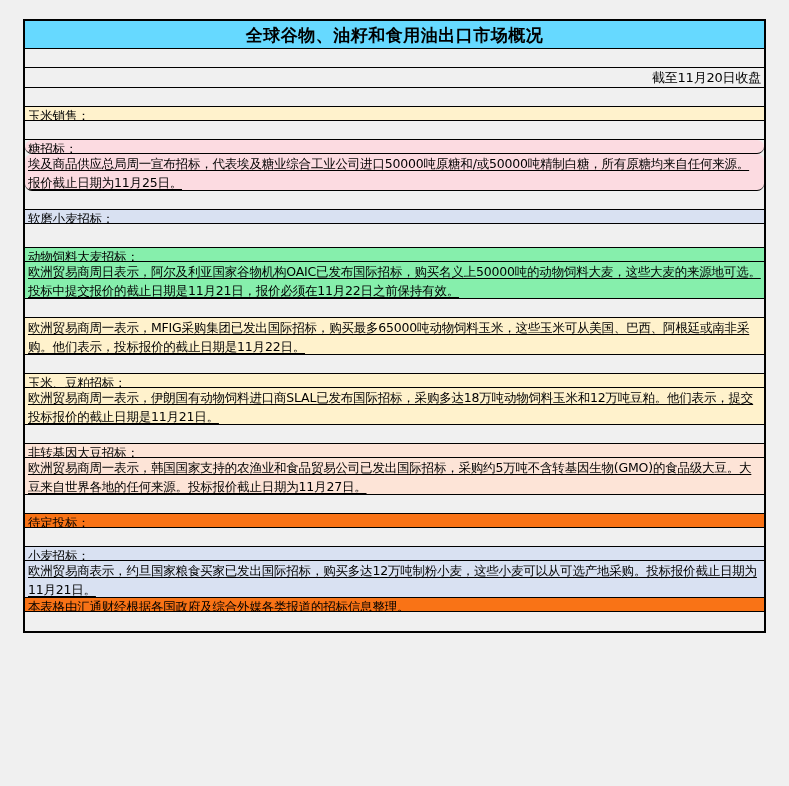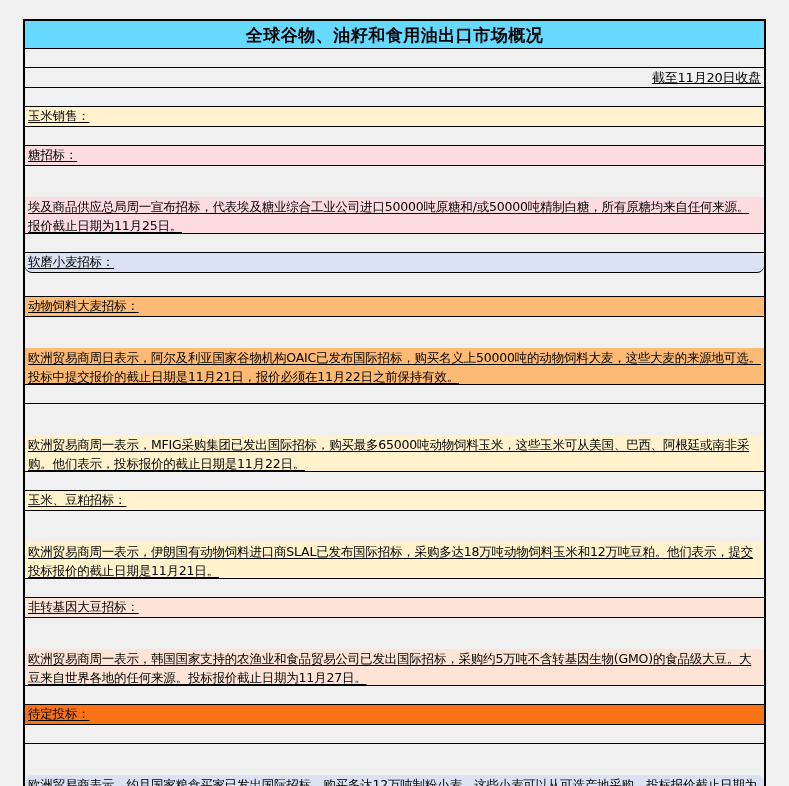--- a/index.html
+++ b/index.html
@@ -18,28 +18,28 @@
     padding:0 3px; white-space:normal; overflow:hidden;
     letter-spacing:-0.2px;
   }
   .row:last-child { border-bottom:none; }
   .title {
     height:28px; background:#66d9ff; text-align:center;
     font-family:"DejaVu Serif", "Liberation Serif", serif;
     font-size:17px; font-weight:bold; line-height:28px; letter-spacing:0.5px;
   }
   .empty { height:19px; background:#f0f0f0; }
-  .date { height:20px; text-align:right; font-size:13px; line-height:20px;text-decoration:underline; }
-  .label { height:20px; line-height:18px; text-decoration:underline; text-decoration-thickness:1px; text-underline-offset:2px; }
+  .date { height:20px; text-align:right; font-size:13px; line-height:20px; }
+  .label { height:14px; line-height:18px; text-decoration:underline; text-decoration-thickness:1px; text-underline-offset:2px; }
   .text { text-decoration:underline; text-decoration-thickness:1px; text-underline-offset:2px; }
-  .h1 { height:20px; } .h2 { height:37px;margin-top:31px; } .h3 { height:59px; }
+  .h1 { height:20px; } .h2 { height:37px; } .h3 { height:59px; }
   .c-yellow { background:#fff2cc; }
-  .c-pink   { background:#fcdbe1; }
-  .c-blue   { background:#d9e1f2;border-radius:7px; }
-  .c-green  { background:#fdba74; }
+  .c-pink   { background:#fcdbe1;border-radius:7px; }
+  .c-blue   { background:#d9e1f2; }
+  .c-green  { background:#86efac; }
   .c-peach  { background:#fde4d7; }
   .c-cyan   { background:#f97316; }
 </style>
 </head>
 <body>
 
 <div id="sheet">
   <div class="row title">全球谷物、油籽和食用油出口市场概况</div>
   <div class="row empty"></div>
   <div class="row date">截至11月20日收盘</div>
@@ -66,17 +66,18 @@
   <div class="row text c-yellow h2">欧洲贸易商周一表示，伊朗国有动物饲料进口商SLAL已发布国际招标，采购多达18万吨动物饲料玉米和12万吨豆粕。他们表示，提交投标报价的截止日期是11月21日。</div>
   <div class="row empty"></div>
 
   <div class="row label c-peach">非转基因大豆招标：</div>
   <div class="row text c-peach h2">欧洲贸易商周一表示，韩国国家支持的农渔业和食品贸易公司已发出国际招标，采购约5万吨不含转基因生物(GMO)的食品级大豆。大豆来自世界各地的任何来源。投标报价截止日期为11月27日。</div>
   <div class="row empty"></div>
 
   <div class="row label c-cyan">待定投标：</div>
   <div class="row empty"></div>
 
+  <div class="row label c-blue">小麦招标：</div>
   <div class="row text c-blue h2">欧洲贸易商表示，约旦国家粮食买家已发出国际招标，购买多达12万吨制粉小麦，这些小麦可以从可选产地采购。投标报价截止日期为11月21日。</div>
 
   <div class="row label c-cyan">本表格由汇通财经根据各国政府及综合外媒各类报道的招标信息整理。</div>
   <div class="row empty"></div>
 </div>
 
 </body></html>

